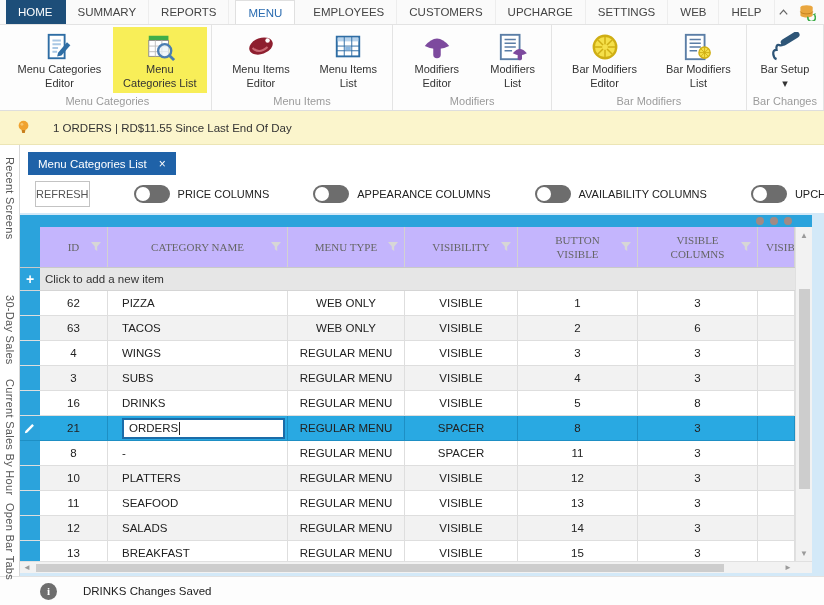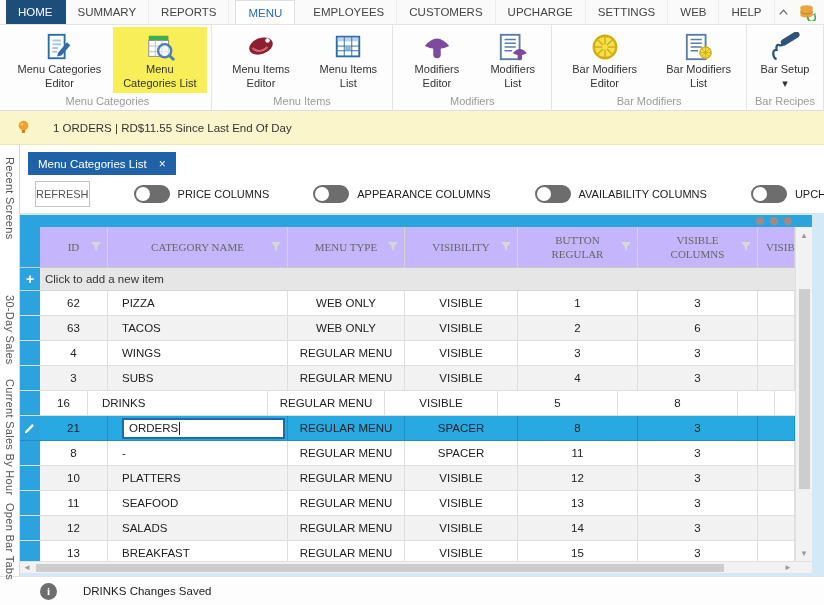--- a/index.html
+++ b/index.html
@@ -227,21 +227,21 @@
         <div class="rbtn">
           <span class="ricon">
             <svg viewBox="0 0 32 32">
               <path d="M15 11L28 3" stroke="#2e5577" stroke-width="7" stroke-linecap="round"></path>
               <path d="M17 10q-3 5-7 4t-3 5q-4 0-3.5 4.5T7 29" stroke="#2e5577" stroke-width="2.4" fill="none"></path>
             </svg>
           </span>
           <span class="rlabel">Bar Setup ▾</span>
         </div>
       </div>
-      <div class="rgroup-label">Bar Recipes</div>
+      <div class="rgroup-label">Bar Changes</div>
     </div>
   </div>
 
 <div class="notifbar">
   <span style="line-height:0;">
     <svg viewBox="0 0 16 16" width="15" height="15">
         <circle cx="8" cy="6" r="5.2" fill="#f0a22e"></circle>
         <path d="M6 10.6h4l-.6 3.2H6.6z" fill="#c87f1c"></path>
         <circle cx="6.3" cy="4.6" r="1.5" fill="#f7c56d"></circle>
       </svg>
@@ -323,21 +323,21 @@
                       <path d="M1 1h10L7.2 5.5V10L4.8 8.3V5.5z" fill="#d7d7d7"></path>
                     </svg></span>
                 </div>
                 <div class="hcell" style="width: 113px;">
                   <span>VISIBILITY</span>
                   <span class="funnel"><svg viewBox="0 0 12 12" width="12" height="12">
                       <path d="M1 1h10L7.2 5.5V10L4.8 8.3V5.5z" fill="#d7d7d7"></path>
                     </svg></span>
                 </div>
                 <div class="hcell" style="width: 120px;">
-                  <span>BUTTON REGULAR</span>
+                  <span>BUTTON VISIBLE</span>
                   <span class="funnel"><svg viewBox="0 0 12 12" width="12" height="12">
                       <path d="M1 1h10L7.2 5.5V10L4.8 8.3V5.5z" fill="#d7d7d7"></path>
                     </svg></span>
                 </div>
                 <div class="hcell" style="width: 120px;">
                   <span>VISIBLE COLUMNS</span>
                   <span class="funnel"><svg viewBox="0 0 12 12" width="12" height="12">
                       <path d="M1 1h10L7.2 5.5V10L4.8 8.3V5.5z" fill="#d7d7d7"></path>
                     </svg></span>
                 </div>
@@ -385,21 +385,21 @@
                   <div class="gcell" style="width: 68px;">3</div>
                   <div class="gcell left" style="width: 180px;">SUBS</div>
                   <div class="gcell" style="width: 117px;">REGULAR MENU</div>
                   <div class="gcell" style="width: 113px;">VISIBLE</div>
                   <div class="gcell" style="width: 120px;">4</div>
                   <div class="gcell" style="width: 120px;">3</div>
                   <div class="gcell" style="width: 37px;"></div>
                 </div>
                 <div class="grow">
                   <div class="gutter"></div>
-                  <div class="gcell" style="width: 48px;">16</div>
+                  <div class="gcell" style="width: 68px;">16</div>
                   <div class="gcell left" style="width: 180px;">DRINKS</div>
                   <div class="gcell" style="width: 117px;">REGULAR MENU</div>
                   <div class="gcell" style="width: 113px;">VISIBLE</div>
                   <div class="gcell" style="width: 120px;">5</div>
                   <div class="gcell" style="width: 120px;">8</div>
                   <div class="gcell" style="width: 37px;"></div>
                 </div>
                 <div class="grow sel">
                   <div class="gutter">
                     <svg viewBox="0 0 14 14" width="12" height="12">

